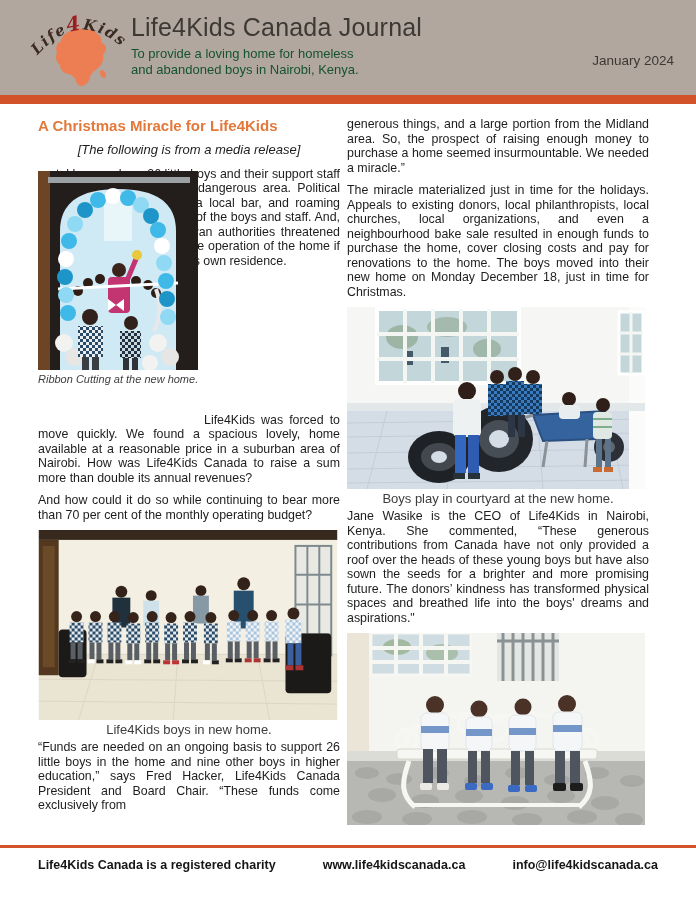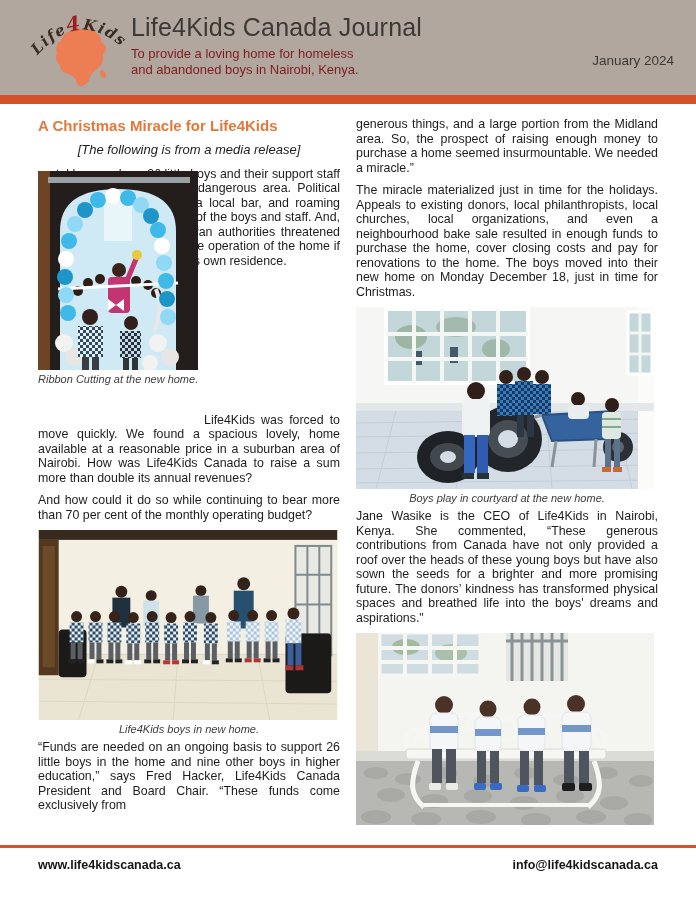--- a/index.html
+++ b/index.html
@@ -5,39 +5,39 @@
   html,body{margin:0;padding:0;background:#e9e9e9;}
   .page{
     position:relative;width:696px;height:900px;margin:0 auto;background:#ffffff;
     font-family:"Liberation Sans",sans-serif;color:#1d1d1d;overflow:hidden;
   }
   
   .header{position:relative;height:95px;background:#b2a79f;}
   .logo{position:absolute;left:28px;top:3px;width:102px;height:90px;}
   .title-block{position:absolute;left:131px;top:13px;}
   .journal-title{font-size:25px;color:#3c3834;letter-spacing:.2px;line-height:28px;}
-  .tagline{margin-top:5px;font-size:13px;color:#7f1d1d;line-height:16px;}
+  .tagline{margin-top:5px;font-size:13px;color:#14532d;line-height:16px;}
   .issue-date{position:absolute;right:22px;top:53px;font-size:13.5px;color:#3c3834;}
   .accent-bar{height:9px;background:#d2522a;}
   
-  .content{display:flex;gap:16px;padding:8px 38px 0 38px;}
+  .content{display:flex;gap:7px;padding:8px 38px 0 38px;}
   .col{width:302px;font-size:12.4px;line-height:14.5px;text-align:justify;}
   .col p{margin:0 0 8px 0;}
   .headline{font-size:15px;font-weight:bold;color:#e2793a;margin:5px 0 9px 0;text-align:left;line-height:17px;}
   .source-note{font-style:italic;font-size:13px;text-align:center;margin:0 0 9px 0 !important;}
   .figure-zone{position:relative;}
   .fig{margin:0;}
   .fig-ribbon{position:absolute;left:0;top:4px;width:140px;}
   .fig-ribbon svg{display:block;width:160px;height:199px;}
   .fig-ribbon figcaption{font-size:11px;font-style:italic;color:#3d3d3d;padding-top:3px;text-align:left;white-space:nowrap;line-height:13px;}
   .wrap-right{margin-left:169px;min-height:238px;}
   .indent-first{text-indent:166px;}
   .fig-block{margin:5px 0 4px 0;}
   .fig-block svg{display:block;}
-  .fig-caption-center{font-size:11px;font-style:italic;color:#3d3d3d;text-align:center;padding-top:3px;line-height:13px;}
+  .fig-caption-center{font-size:13px;color:#3d3d3d;text-align:center;padding-top:3px;line-height:13px;}
   .col-right{padding-top:5px;}
   
   .footer-rule{position:absolute;left:0;right:0;top:845px;height:3px;background:#d2522a;}
   .footer{position:absolute;left:0;right:0;top:858px;display:flex;justify-content:space-between;
           padding:0 38px;font-size:12.5px;font-weight:600;color:#161616;}
 </style>
 </head>
 <body>
 
 <div class="page">
@@ -517,17 +517,18 @@
                 <rect x="223" y="150" width="13" height="8" rx="2" fill="#1d1d1d"></rect>
             </g>
           </g>
         </svg>
       </figure>
     </div>
   </div>
 
   <div class="footer-rule"></div>
   <div class="footer">
+    <span>Life4Kids Canada is a registered charity</span>
     <span>www.life4kidscanada.ca</span>
     <span>info@life4kidscanada.ca</span>
   </div>
 
 </div>
 
 </body></html>

